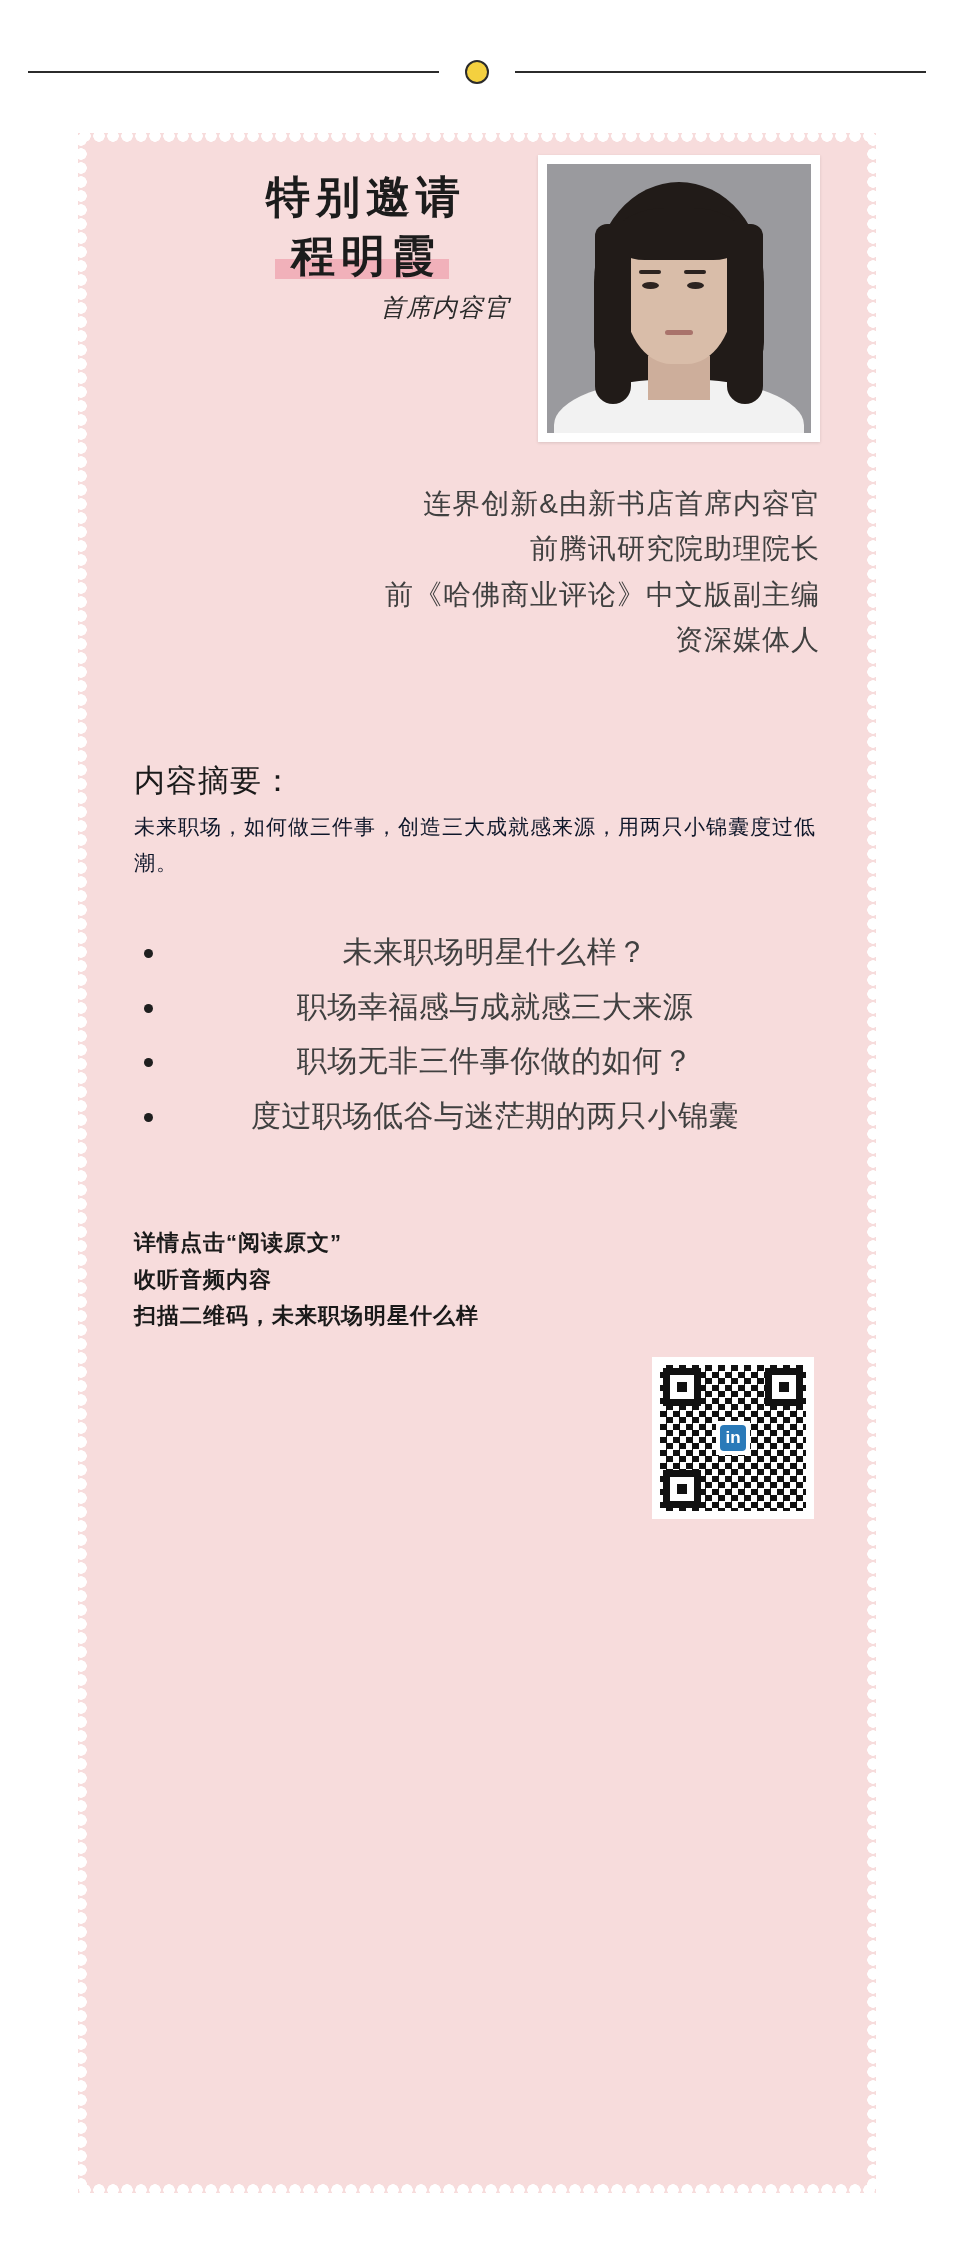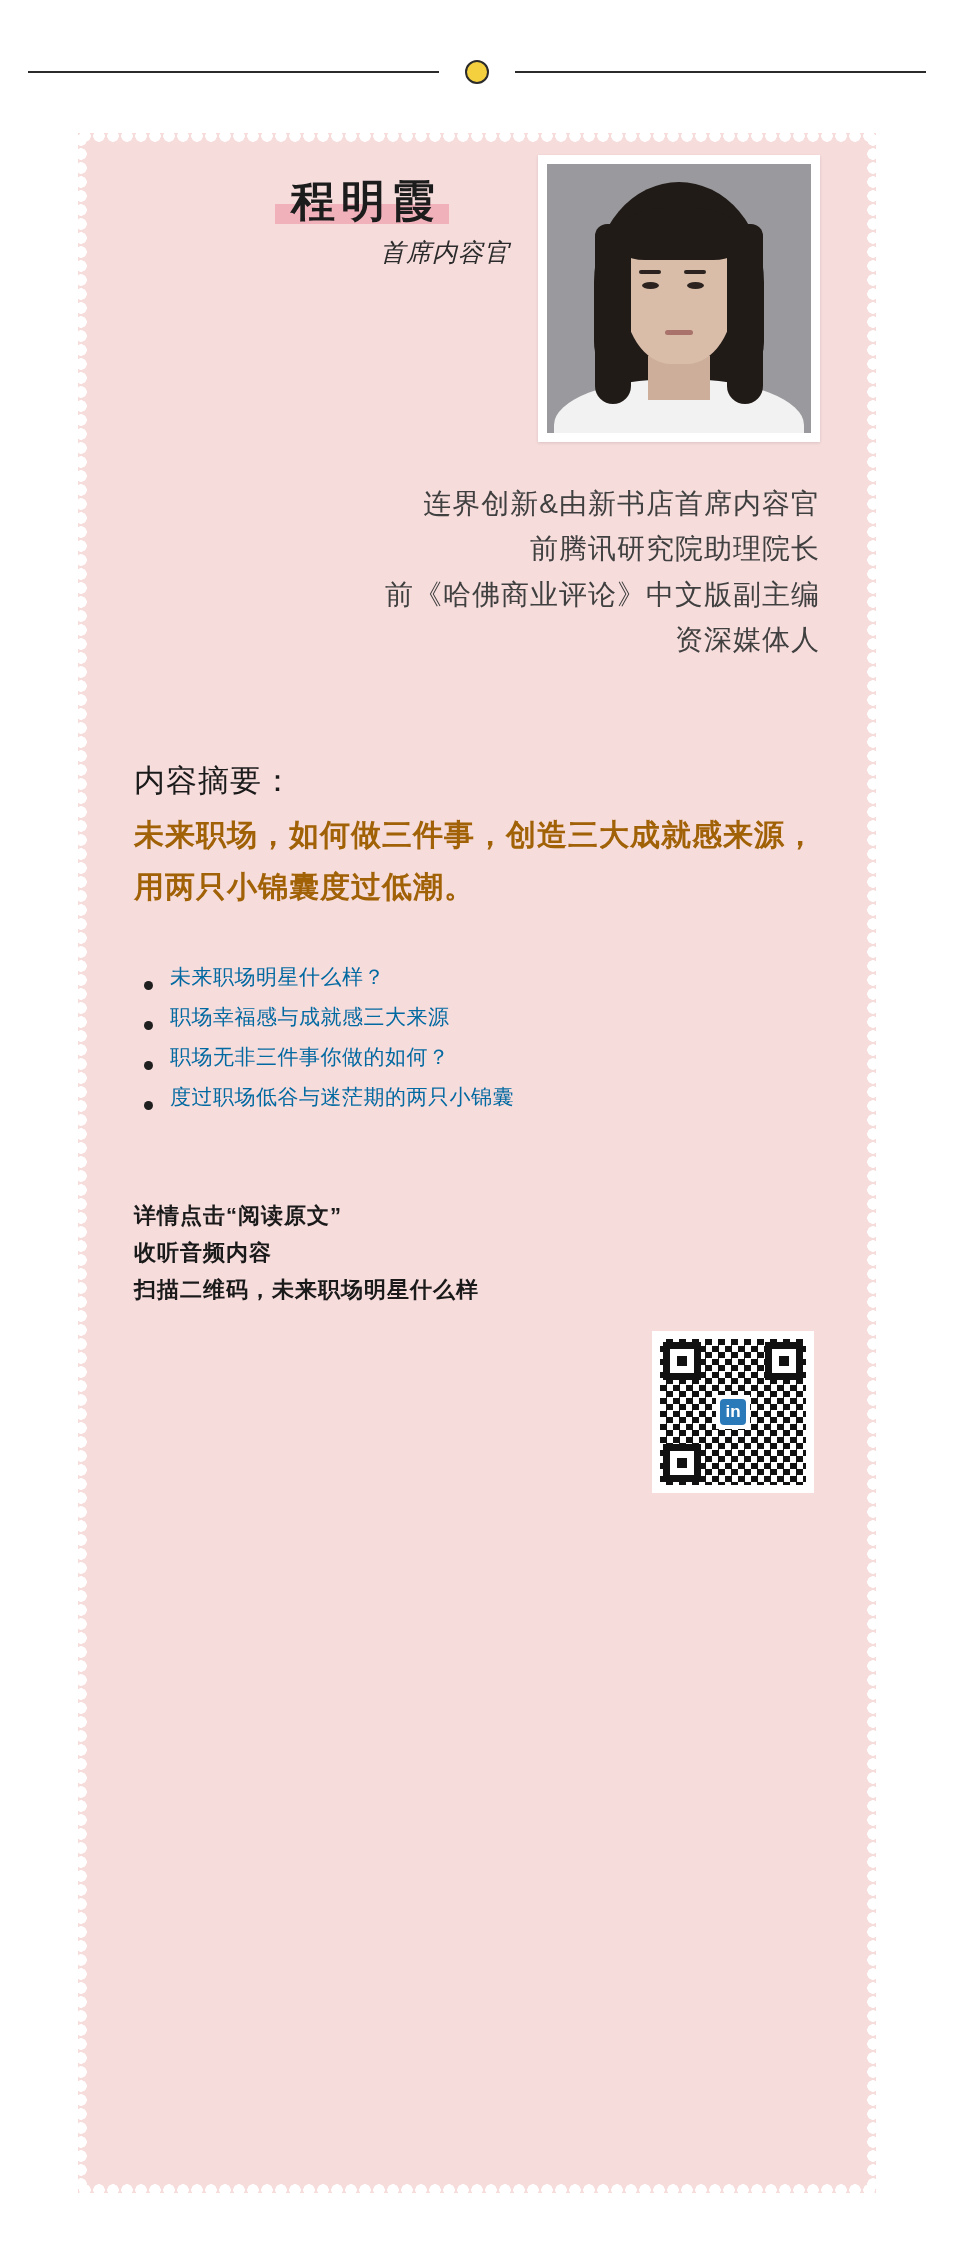--- a/index.html
+++ b/index.html
@@ -269,41 +269,42 @@
     margin-top: 92px;
   }
   .summary-title {
     font-size: 31px;
     font-weight: normal;
     color: #1a1a1a;
     letter-spacing: 1px;
     line-height: 1.75;
   }
   .summary-body {
-    font-size: 30px;
-    font-weight: bold;
-    color: #a16207;
+    font-size: 21px;
+    font-weight: normal;
+    color: #0f172a;
     letter-spacing: 1px;
     line-height: 1.75;
   }
 
   
   .bullets {
     margin: 46px 0 0 0;
     padding: 0 0 0 34px;
     list-style: none;
   }
   .bullets li {
     position: relative;
-    font-size: 21px;
-    color: #0369a1;
+    font-size: 30px;
+    color: #404040;
     line-height: 1.62;
     letter-spacing: .5px;
     margin-bottom: 6px;
     padding-left: 2px;
+    text-align: center;
   }
   .bullets li::before {
     content: "";
     position: absolute;
     left: -24px;
     top: 21px;
     width: 9px;
     height: 9px;
     background: #1f1f1f;
     border-radius: 50%;
@@ -397,20 +398,21 @@
   </div>
 
   <div class="card">
     <div class="card-edge-top"></div>
     <div class="card-edge-bottom"></div>
 
     <div class="card-inner">
 
       <div class="header">
         <div class="title-block">
+          <div class="title-main">特别邀请</div>
           <div class="name-row">
             <span class="name-highlight"></span>
             <span class="name-text">程明霞</span>
           </div>
           <div class="role">首席内容官</div>
         </div>
 
         <div class="portrait-frame">
           <div class="portrait">
             <div class="p-hair"></div>

